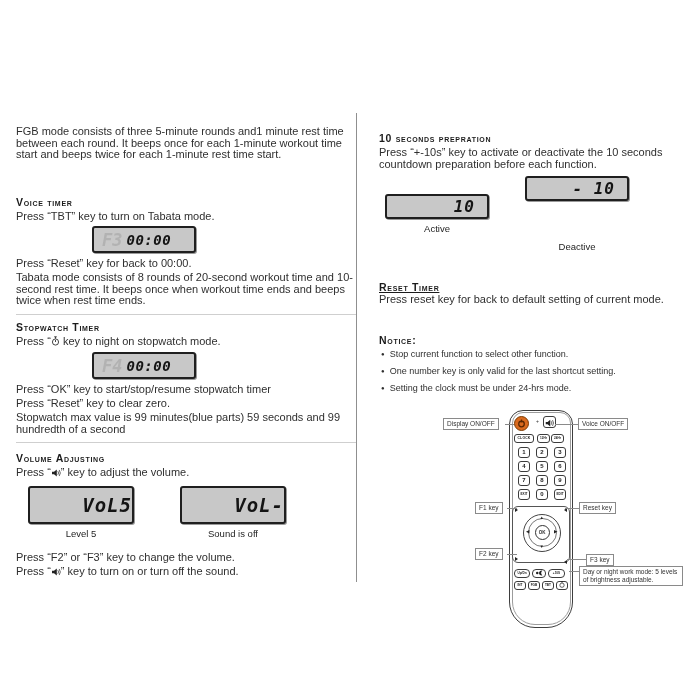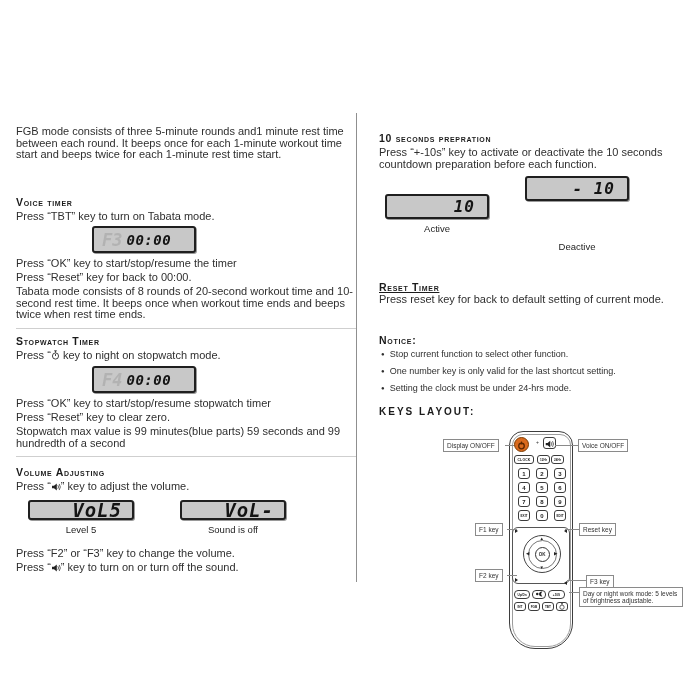--- a/index.html
+++ b/index.html
@@ -17,21 +17,21 @@
   
   .lcd{background:#c8c8c8;border:2px solid #1f1f1f;border-radius:3px;display:flex;
        align-items:center;box-sizing:border-box;box-shadow:1px 1px 0 #9a9a9a;}
   .seg{font-family:"DejaVu Sans Mono",monospace;font-weight:bold;font-style:italic;color:#141414;}
   .seg-dim{color:#b2b2b2;}
   .lcd-f{width:104px;height:27px;padding-left:8px;margin:4px 0 5px 76px;}
   .lcd-f .seg-dim{font-size:17px;margin-right:4px;}
   .lcd-f .seg-val{font-size:14px;letter-spacing:.5px;}
   .disp-row{display:flex;margin:6px 0 4px;}
   .disp-group{display:flex;flex-direction:column;justify-content:center;}
-  .lcd-vol{width:106px;height:20px;justify-content:flex-end;padding-right:10px;}
+  .lcd-vol{width:106px;height:38px;justify-content:flex-end;}
   .lcd-vol .seg-val{font-size:19px;letter-spacing:1px;}
   .lcd-10{width:104px;height:25px;justify-content:flex-end;padding-right:12px;}
   .lcd-10 .seg-val{font-size:16px;letter-spacing:1px;}
   .lcd-label{font-size:9.5px;text-align:center;margin-top:4px;color:#242424;}
   .inline-ico{display:inline-block;vertical-align:-1px;}
   
   .note-row{display:flex;font-size:9px;line-height:11.5px;margin:0 0 5.5px;}
   .note-row .dot{font-size:6px;line-height:11px;margin:0 5px 0 2px;}
   
   .keys-diagram{position:relative;height:242px;}
@@ -83,21 +83,20 @@
 
   <div class="col col-left">
     <p class="body">FGB mode consists of three 5-minute rounds and1 minute rest time between each round. It beeps once for each 1-minute workout time start and beeps twice for each 1-minute rest time start.</p>
 
     <h3 class="sec" style="margin-top:35px;">Voice timer</h3>
     <p class="body">Press “TBT” key to turn on Tabata mode.</p>
     <div class="lcd lcd-f">
       <span class="seg seg-dim">F3</span>
       <span class="seg seg-val">00:00</span>
     </div>
-    <p class="body">Press “OK” key to start/stop/resume the timer</p>
     <p class="body">Press “Reset” key for back to 00:00.</p>
     <p class="body">Tabata mode consists of 8 rounds of 20-second workout time and  10-second rest time. It beeps once when workout time ends and beeps twice when rest time ends.</p>
 
     <hr class="sep">
     <h3 class="sec">Stopwatch Timer</h3>
     <p class="body"><span>Press “</span><span class="inline-ico"><svg width="9" height="10" viewBox="0 0 10 12">
             <circle cx="5" cy="7.2" r="3.7" fill="none" stroke="#222" stroke-width="1"></circle>
             <path d="M3.4 1h3.2M5 1v2.2M5 7.2V4.8" stroke="#222" stroke-width="1" fill="none"></path>
           </svg></span><span> key to night on stopwatch mode.</span></p>
     <div class="lcd lcd-f">
@@ -162,21 +161,20 @@
       </div>
     <div class="note-row">
         <span class="dot">●</span>
         <span>One number key is only valid for the last shortcut setting.</span>
       </div>
     <div class="note-row">
         <span class="dot">●</span>
         <span>Setting the clock must be under 24-hrs mode.</span>
       </div>
 
-    <div class="keys-h">KEYS LAYOUT:</div>
 
     <div class="keys-diagram">
 
       <div class="remote">
         <div class="r-inner"></div>
         <div class="r-power">
             <span><svg width="9" height="9" viewBox="0 0 10 10">
                 <circle cx="5" cy="5.6" r="3.1" fill="none" stroke="#5a2600" stroke-width="1.4"></circle>
                 <line x1="5" y1="0.6" x2="5" y2="3.8" stroke="#5a2600" stroke-width="1.4"></line>
               </svg></span>

